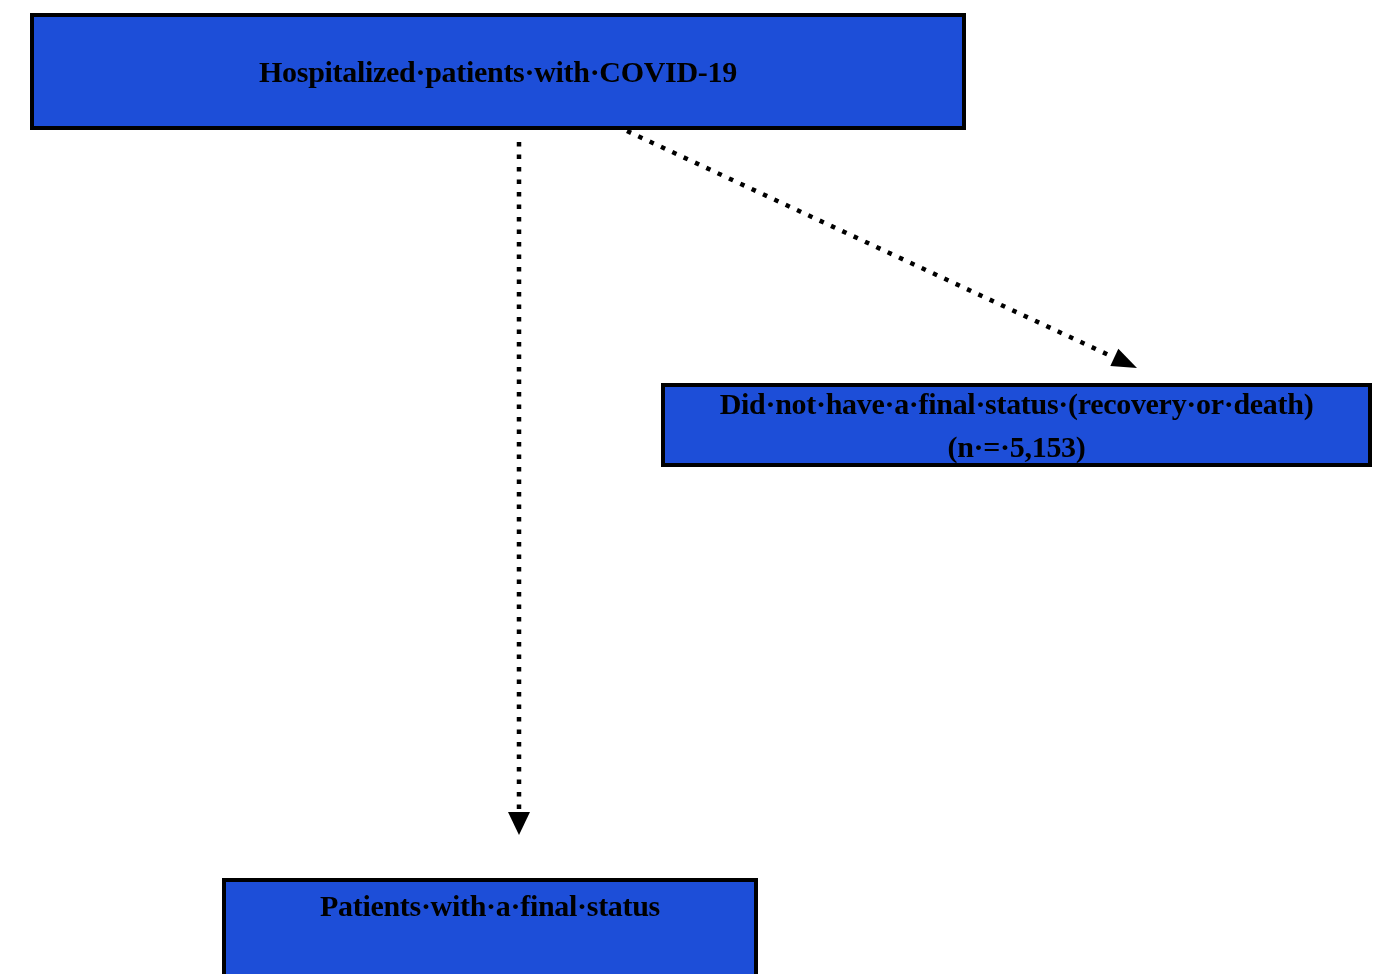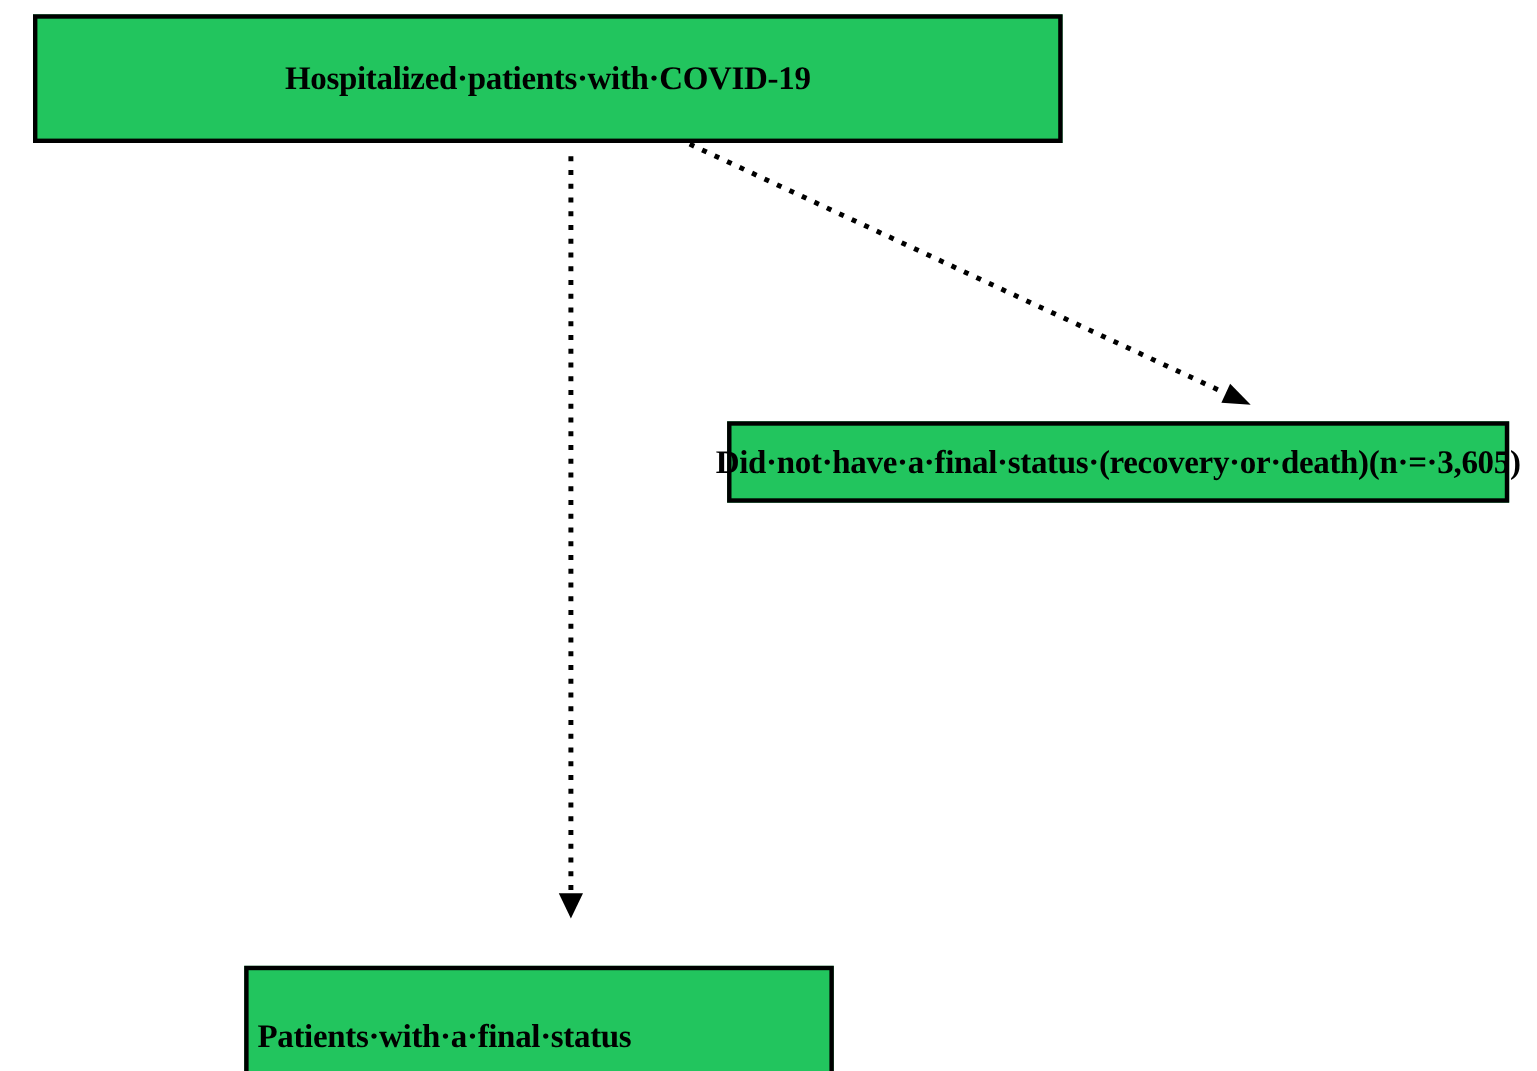--- a/index.html
+++ b/index.html
@@ -8,35 +8,35 @@
     position: relative;
     width: 1397px;
     height: 974px;
     background: #ffffff;
     font-family: "Liberation Serif", serif;
     overflow: hidden;
   }
   .fc-box {
     position: absolute;
     border: 4px solid #000000;
-    background: #22c55e;
+    background: #1d4ed8;
     display: flex;
-    flex-direction: row;
+    flex-direction: column;
     justify-content: center;
     align-items: center;
     text-align: center;
     font-weight: bold;
     font-size: 30px;
     line-height: 43px;
     color: #000000;
     letter-spacing: -0.3px;
     padding: 2px 8px;
   }
   .box-top    { left: 30px;  top: 13px;  width: 936px; height: 117px; }
-  .box-right  { left: 661px; top: 383px; width: 711px; height: 74px; }
+  .box-right  { left: 661px; top: 383px; width: 711px; height: 84px; }
   .box-bottom { left: 222px; top: 878px; width: 536px; height: 128px; justify-content: space-between; }
   .arrows {
     position: absolute;
     left: 0; top: 0;
     width: 1397px;
     height: 974px;
     pointer-events: none;
   }
   .dotted-line {
     stroke: #000000;
@@ -59,20 +59,20 @@
     <line class="dotted-line" x1="627" y1="131" x2="1113" y2="357"></line>
     <polygon class="arrow-head" points="0,0 -25,-9.5 -25,9.5" transform="translate(1137,368) rotate(24.9)"></polygon>
   </svg>
 
   <div class="fc-box box-top">
     <div>Hospitalized·patients·with·COVID-19</div>
   </div>
 
   <div class="fc-box box-right">
     <div>Did·not·have·a·final·status·(recovery·or·death)</div>
-    <div>(n·=·3,605)</div>
+    <div>(n·=·5,153)</div>
   </div>
 
   <div class="fc-box box-bottom">
     <div>Patients·with·a·final·status</div>
   </div>
 
 </div>
 
 </body></html>

